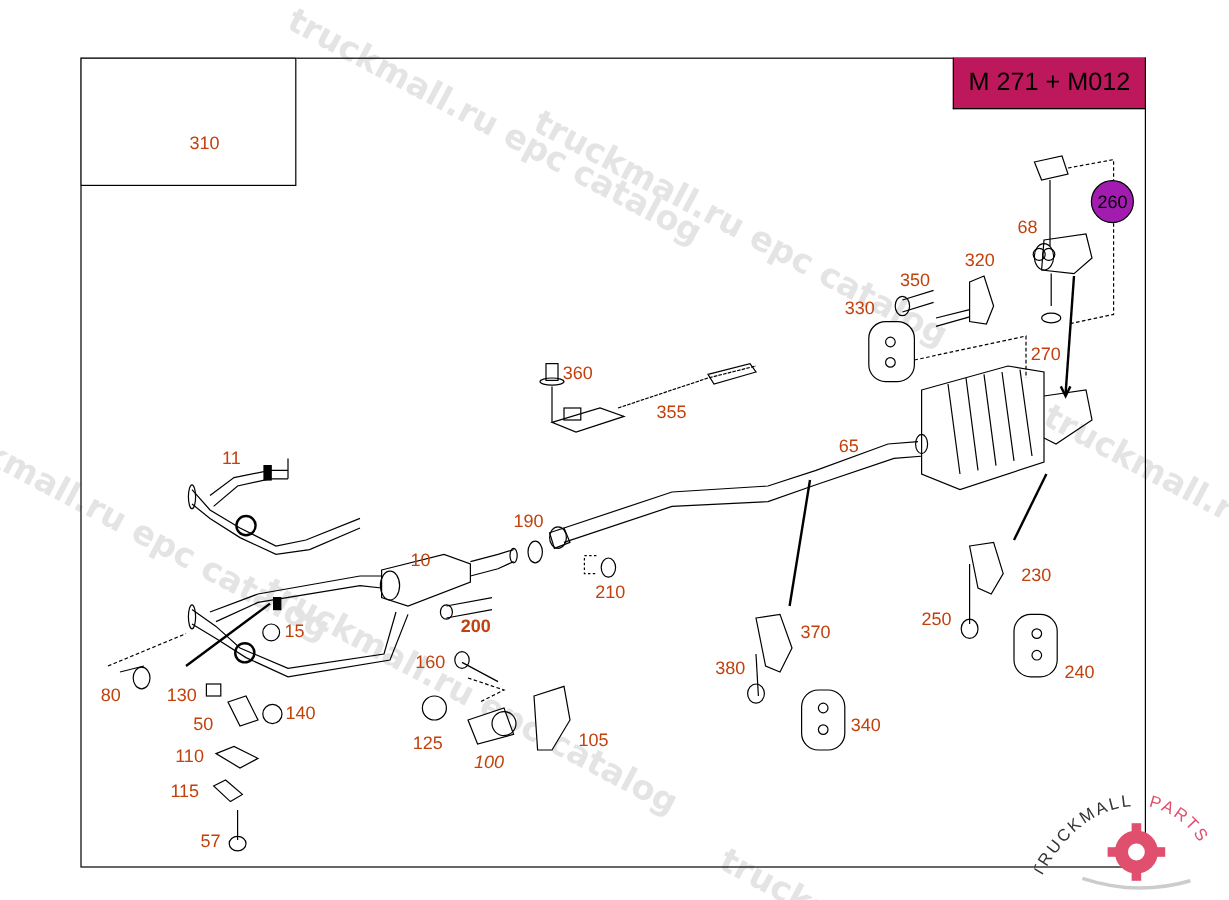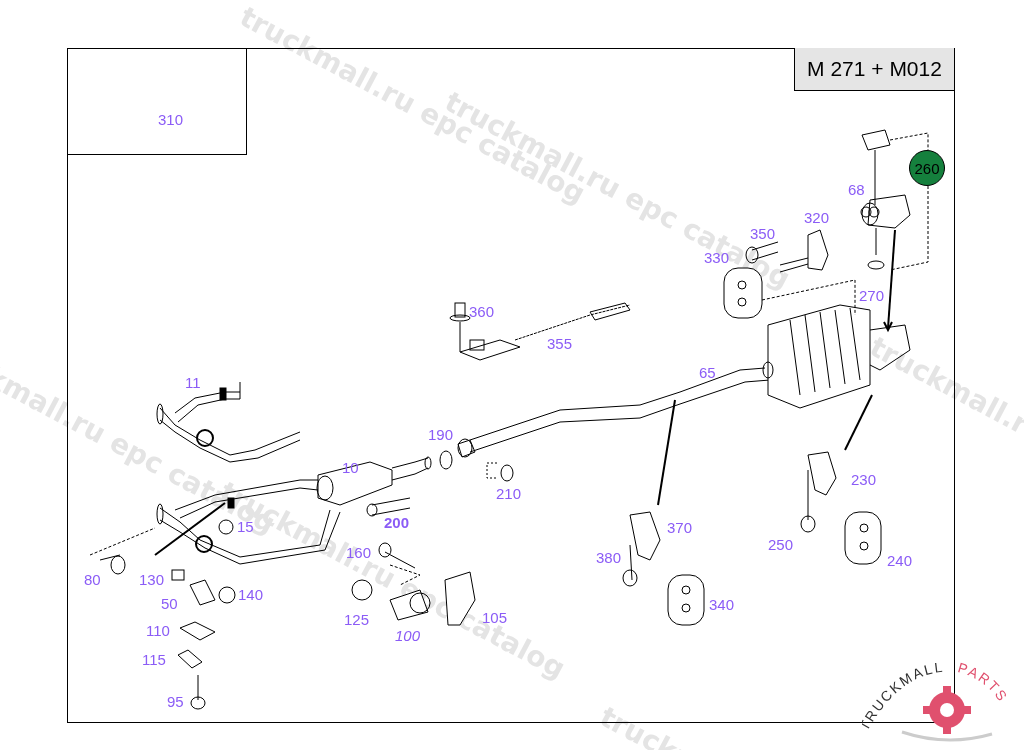--- a/index.html
+++ b/index.html
@@ -1,25 +1,25 @@
 <!DOCTYPE html>
 <html><head>
 <meta charset="utf-8">
 <style>
   html,body{margin:0;padding:0;background:#fff;}
   body{width:1024px;height:750px;position:relative;overflow:hidden;font-family:"Liberation Sans",sans-serif;}
   #stage{position:absolute;left:0;top:0;width:1024px;height:750px;}
   .frame{position:absolute;left:67px;top:48px;width:888px;height:675px;border:1px solid #000;box-sizing:border-box;}
   .inset{position:absolute;left:67px;top:48px;width:180px;height:107px;border:1px solid #000;box-sizing:border-box;background:#fff;}
-  .model{position:absolute;left:794px;top:48px;width:161px;height:43px;border:1px solid #000;border-top:none;box-sizing:border-box;font-size:21px;display:flex;align-items:center;justify-content:center;background:#e5e5e5;}
-  .lbl{position:absolute;font-size:15px;color:#8b5cf6;line-height:1;white-space:nowrap;}
+  .model{position:absolute;left:794px;top:48px;width:161px;height:43px;border:1px solid #000;border-top:none;box-sizing:border-box;font-size:21px;display:flex;align-items:center;justify-content:center;background:#be185d;}
+  .lbl{position:absolute;font-size:15px;color:#c2410c;line-height:1;white-space:nowrap;}
   .wm{position:absolute;font-family:"DejaVu Sans",sans-serif;font-weight:bold;font-size:28px;color:#e4e4e4;white-space:nowrap;transform-origin:left top;}
   .logo{position:absolute;left:862px;top:652px;width:160px;height:98px;}
   svg.draw{position:absolute;left:0;top:0;}
-  .circ{position:absolute;left:909px;top:150px;width:36px;height:36px;border:1px solid #000;border-radius:50%;box-sizing:border-box;font-size:15px;display:flex;align-items:center;justify-content:center;background:#15803d;}
+  .circ{position:absolute;left:909px;top:150px;width:36px;height:36px;border:1px solid #000;border-radius:50%;box-sizing:border-box;font-size:15px;display:flex;align-items:center;justify-content:center;background:#a21caf;}
 </style>
 </head>
 <body>
 
 <div id="stage">
 
   <div class="wm" style="left:250px;top:0px;transform:rotate(28deg);">truckmall.ru epc catalog</div>
   <div class="wm" style="left:455px;top:85px;transform:rotate(28deg);">truckmall.ru epc catalog</div>
   <div class="wm" style="left:-60px;top:330px;transform:rotate(28deg);">truckmall.ru epc catalog</div>
   <div class="wm" style="left:230px;top:475px;transform:rotate(28deg);">truckmall.ru epc catalog</div>
@@ -169,36 +169,36 @@
   <div class="lbl" style="left:469px;top:304px;">360</div>
   <div class="lbl" style="left:547px;top:336px;">355</div>
   <div class="lbl" style="left:699px;top:365px;">65</div>
   <div class="lbl" style="left:185px;top:375px;">11</div>
   <div class="lbl" style="left:342px;top:460px;">10</div>
   <div class="lbl" style="left:428px;top:427px;">190</div>
   <div class="lbl" style="left:496px;top:486px;">210</div>
   <div class="lbl" style="left:384px;top:515px;font-weight:bold;">200</div>
   <div class="lbl" style="left:237px;top:519px;">15</div>
   <div class="lbl" style="left:851px;top:472px;">230</div>
-  <div class="lbl" style="left:768px;top:509px;margin-top:28px;">250</div>
+  <div class="lbl" style="left:768px;top:509px;">250</div>
   <div class="lbl" style="left:887px;top:553px;">240</div>
   <div class="lbl" style="left:667px;top:520px;">370</div>
   <div class="lbl" style="left:596px;top:550px;">380</div>
   <div class="lbl" style="left:709px;top:597px;">340</div>
   <div class="lbl" style="left:346px;top:545px;">160</div>
   <div class="lbl" style="left:344px;top:612px;">125</div>
   <div class="lbl" style="left:395px;top:628px;font-style:italic;">100</div>
   <div class="lbl" style="left:482px;top:610px;">105</div>
   <div class="lbl" style="left:84px;top:572px;">80</div>
   <div class="lbl" style="left:139px;top:572px;">130</div>
   <div class="lbl" style="left:161px;top:596px;">50</div>
   <div class="lbl" style="left:238px;top:587px;">140</div>
   <div class="lbl" style="left:146px;top:623px;">110</div>
   <div class="lbl" style="left:142px;top:652px;">115</div>
-  <div class="lbl" style="left:167px;top:694px;">95</div>
+  <div class="lbl" style="left:167px;top:694px;">57</div>
 
   <svg class="logo" viewBox="0 0 160 98">
     <path d="M5 80 Q40 15 95 20" fill="none" id="arcL"></path>
     <text font-family="Liberation Sans, sans-serif" font-size="14" fill="#333" letter-spacing="2">
       <textPath href="#arcL">TRUCKMALL</textPath>
     </text>
     <path d="M95 20 Q140 30 150 85" fill="none" id="arcR"></path>
     <text font-family="Liberation Sans, sans-serif" font-size="14" fill="#e0506e" letter-spacing="2">
       <textPath href="#arcR">PARTS</textPath>
     </text>

